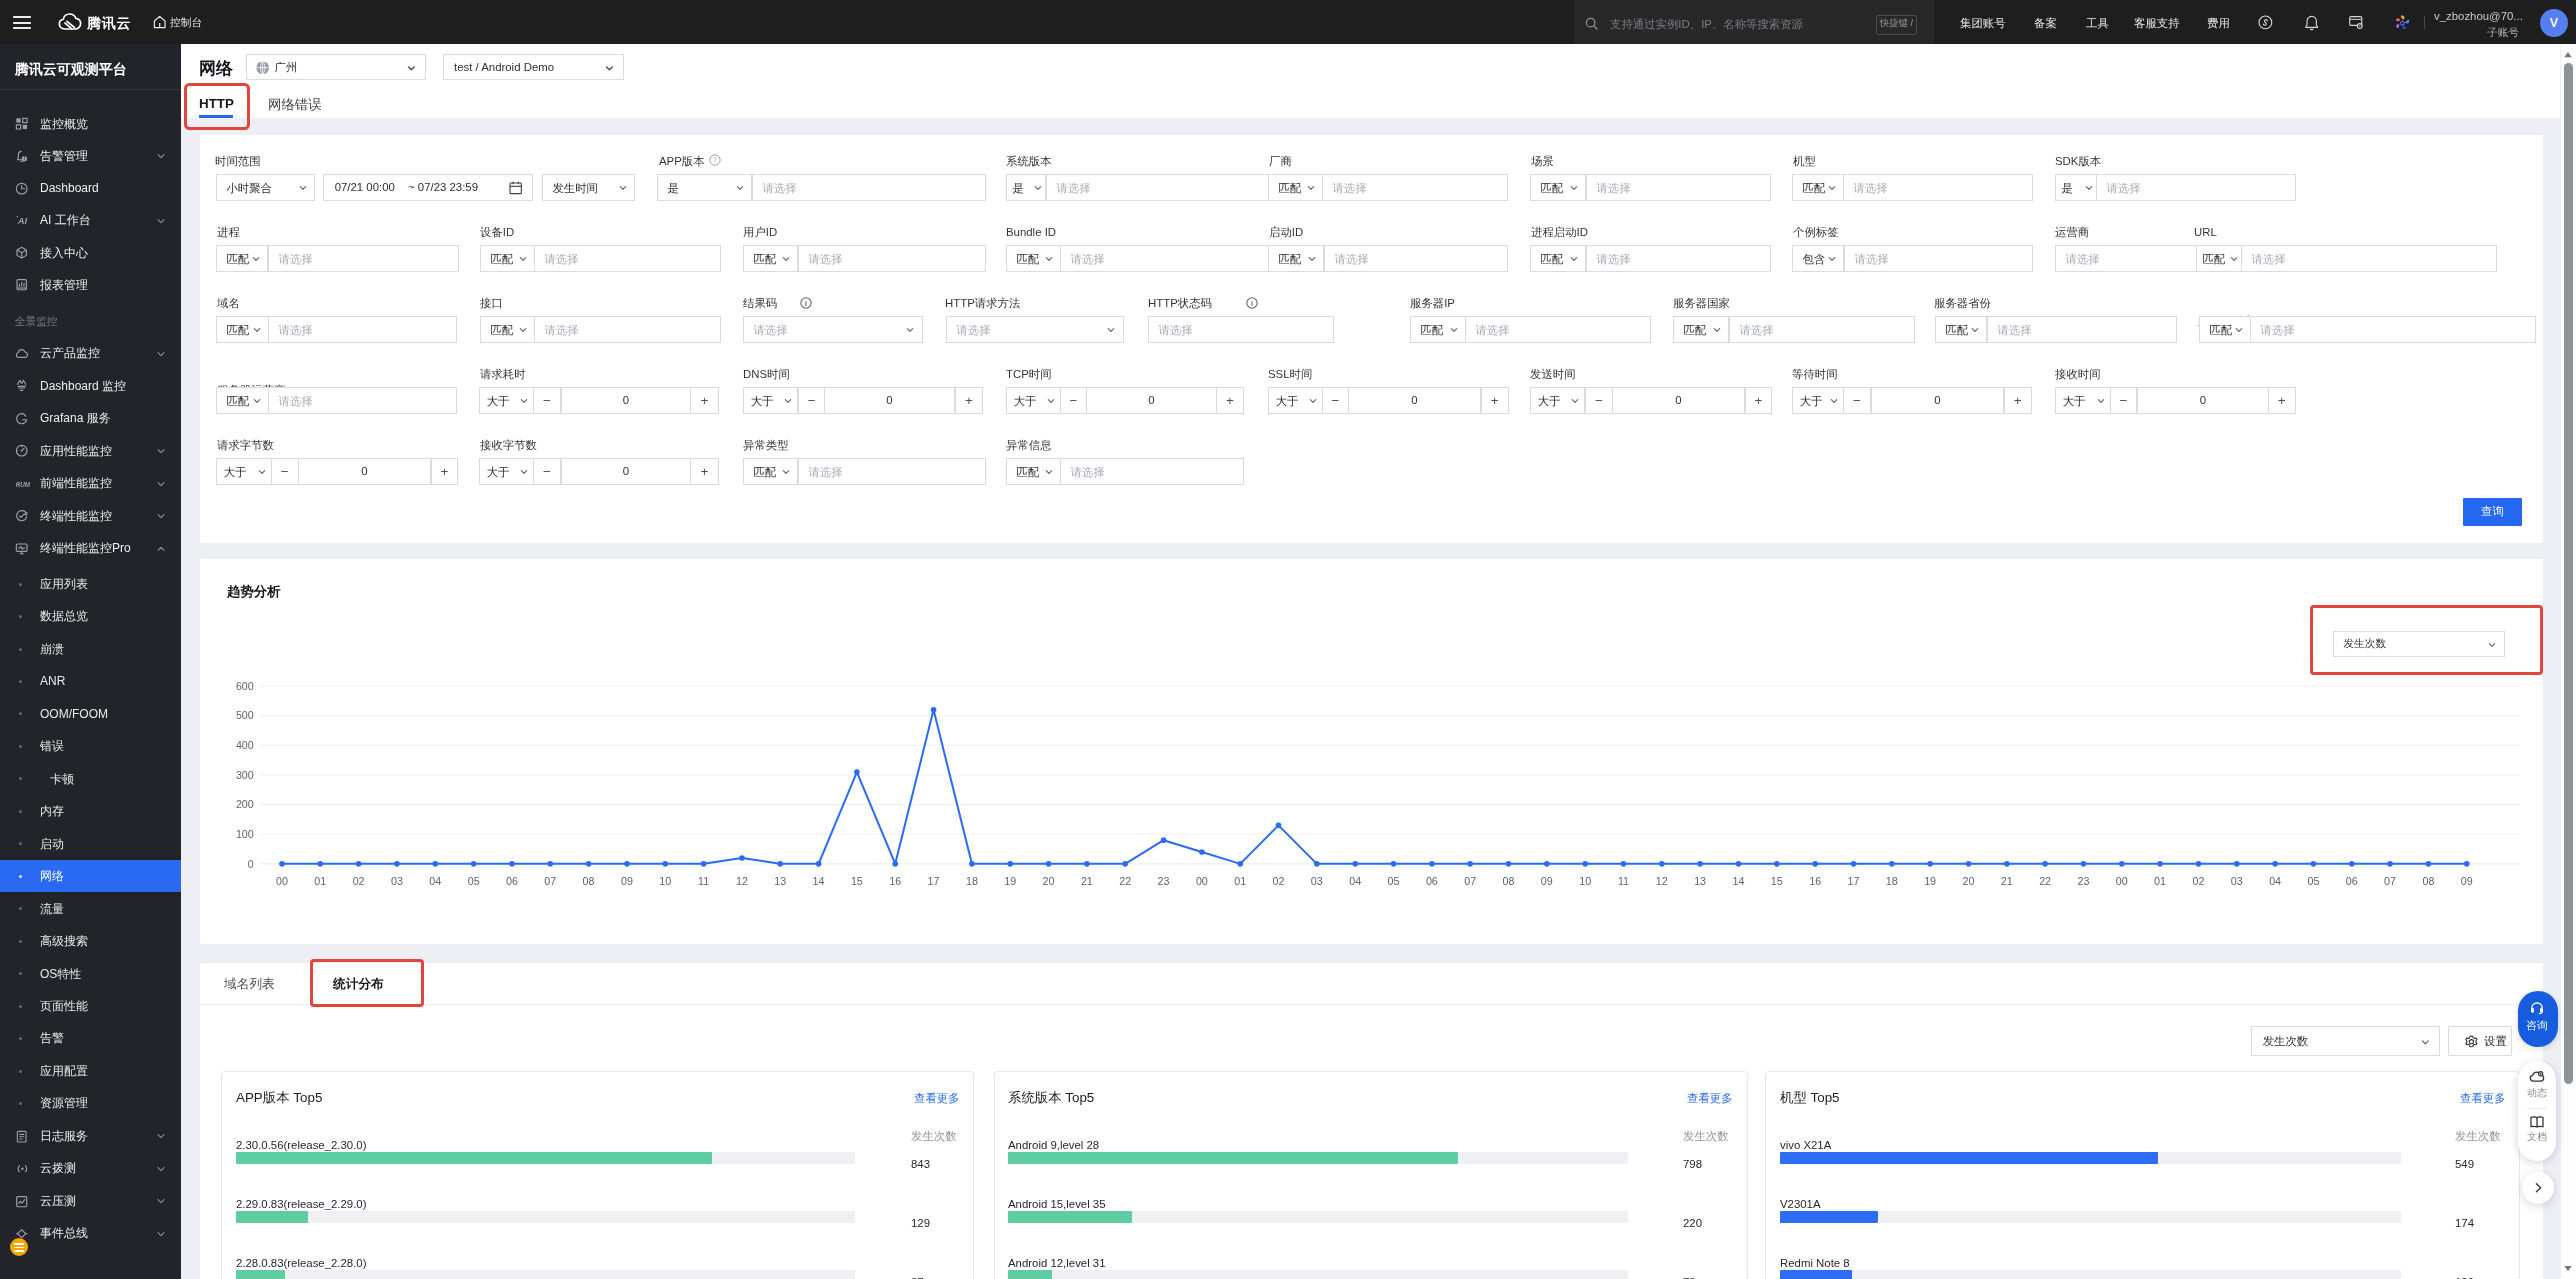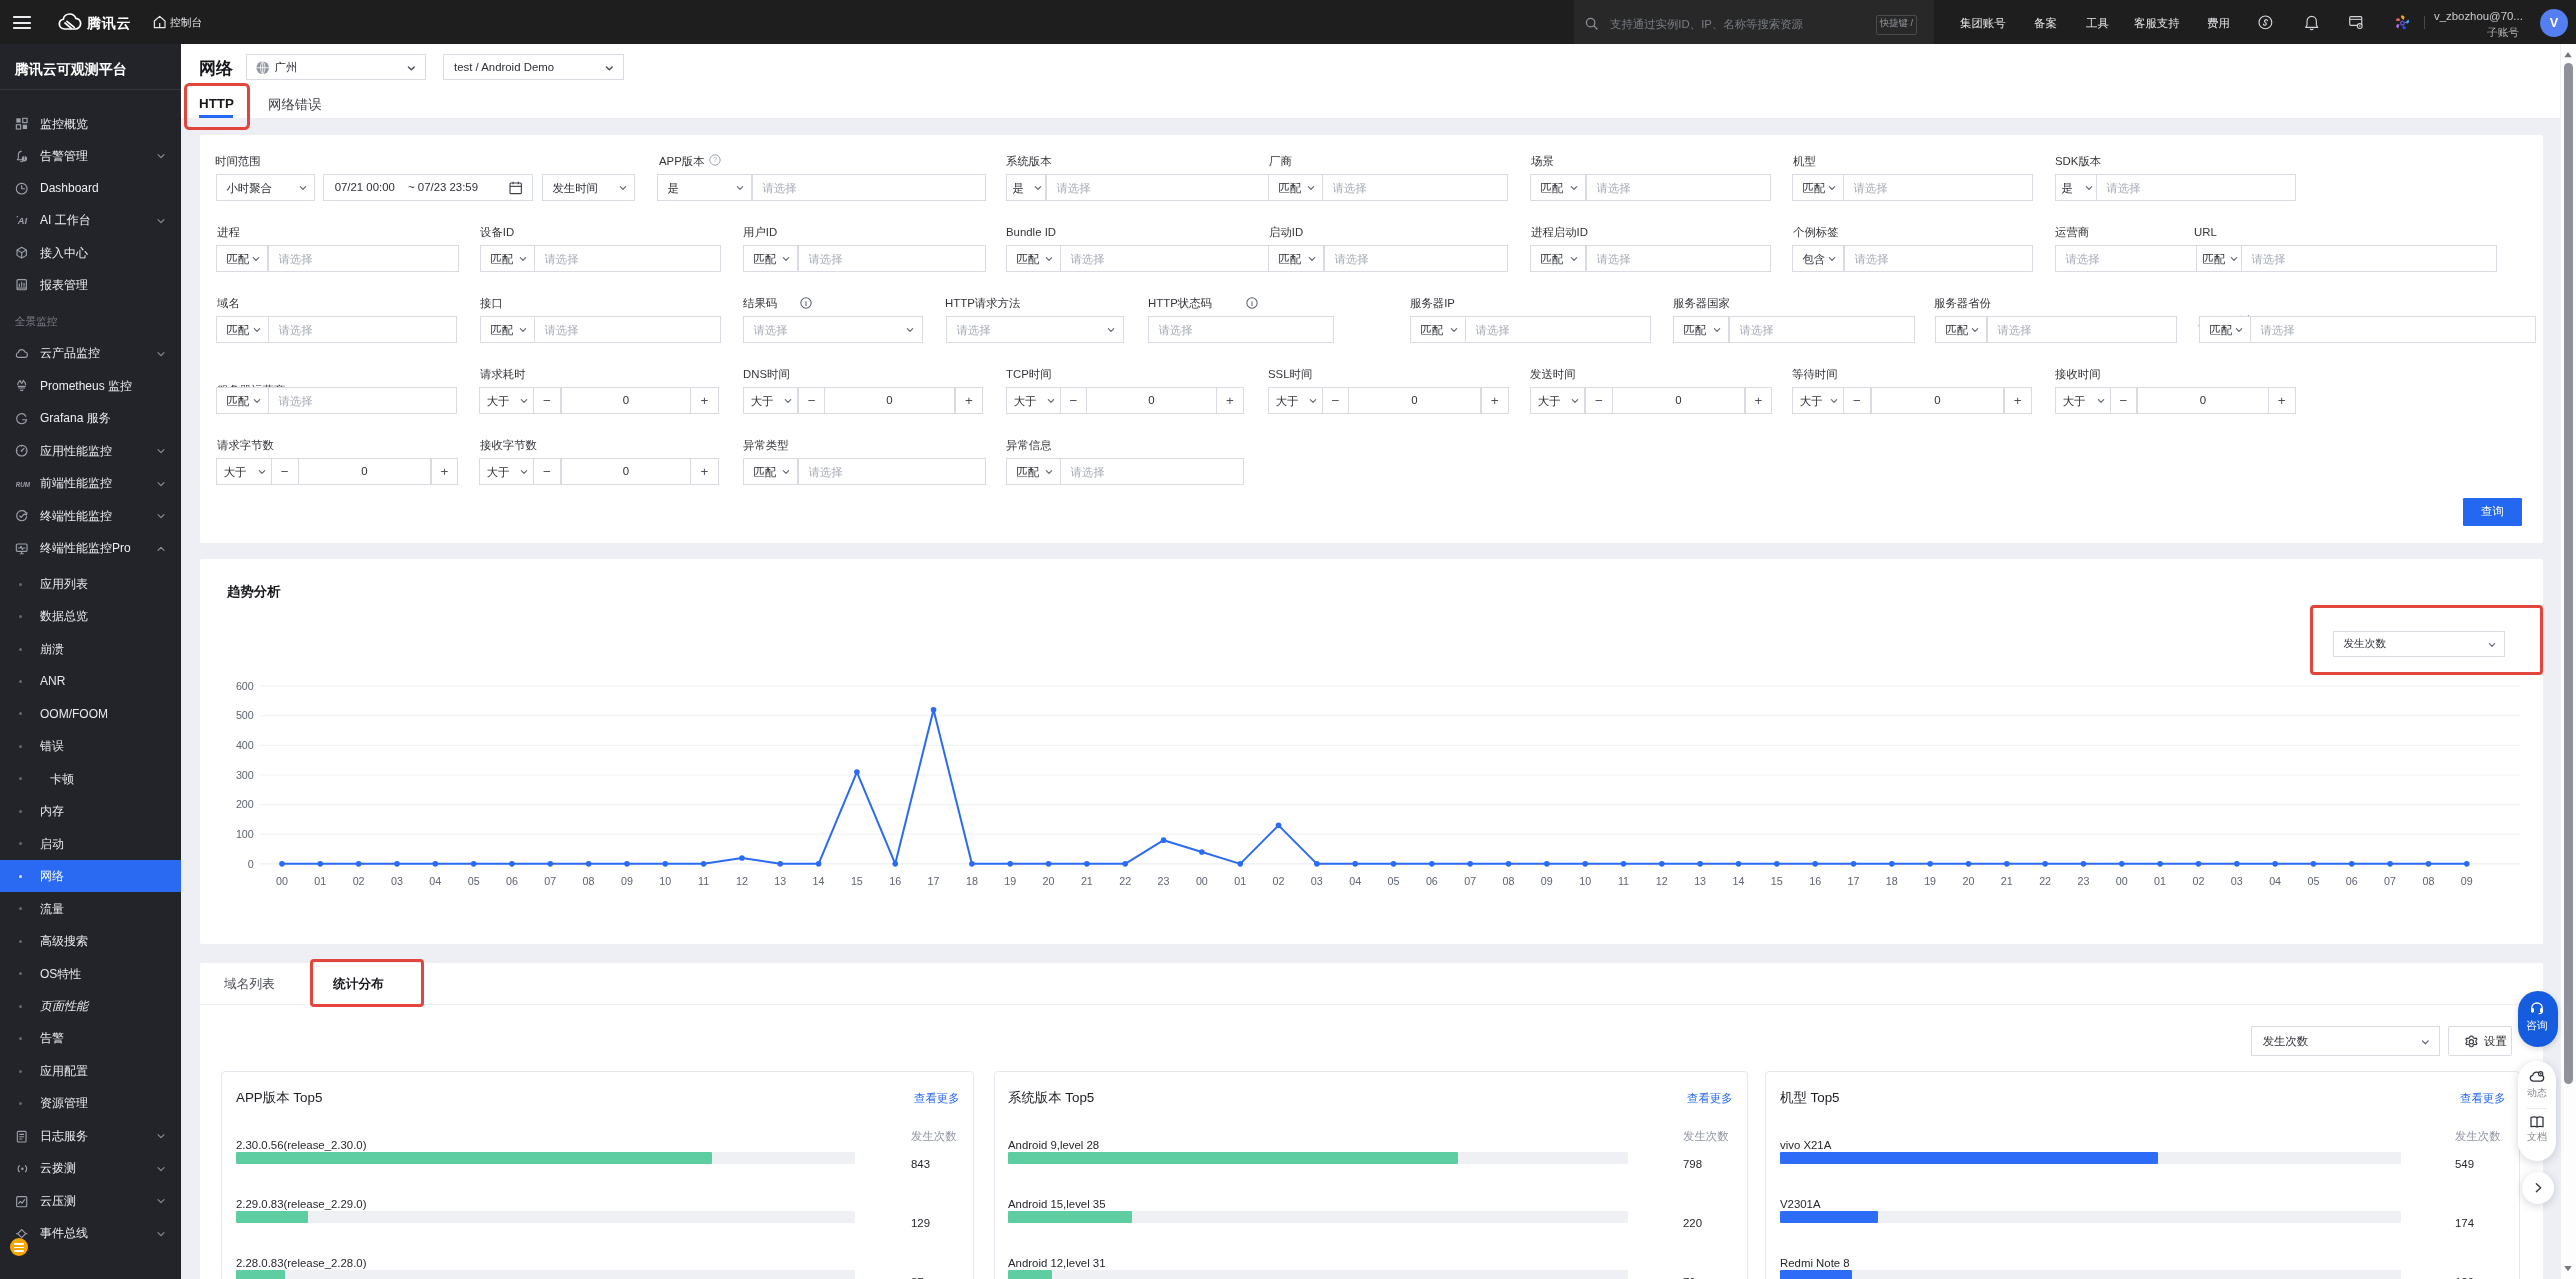--- a/index.html
+++ b/index.html
@@ -110,21 +110,21 @@
           </svg></div>
         <div style="position:absolute;left:40px;top:346px;font-size:12px;line-height:14.8px;color:#edeef1;font-weight:400;white-space:nowrap;">云产品监控</div>
         <svg style="position:absolute;left:156px;top:350px" width="10" height="8" viewBox="0 0 15 12">
           <path d="M3 4 L7.5 8.5 L12 4" fill="none" stroke="#8e919b" stroke-width="1.6" stroke-linecap="round" stroke-linejoin="round"></path>
         </svg>
         <div style="position:absolute;left:14.8px;top:379px;width:16px;height:13.4px;"><svg width="13.4" height="13.4" viewBox="0 0 20 20">
             <path d="M4 9 C4 5 7 4 7.5 2 C9 3.5 8 5.5 10 6.5 C12 5.5 11 3.5 12.5 2 C13 4 16 5 16 9" stroke="#9da0aa" stroke-width="1.7" fill="none" stroke-linejoin="round"></path>
             <path d="M4 11 L16 11 M5 13.5 L15 13.5" stroke="#9da0aa" stroke-width="1.7" fill="none"></path>
             <path d="M7 16 L13 16 L12 18 L8 18 Z" fill="#9da0aa"></path>
           </svg></div>
-        <div style="position:absolute;left:40px;top:379px;font-size:12px;line-height:14.8px;color:#edeef1;font-weight:400;white-space:nowrap;">Prometheus 监控</div>
+        <div style="position:absolute;left:40px;top:379px;font-size:12px;line-height:14.8px;color:#edeef1;font-weight:400;white-space:nowrap;">Dashboard 监控</div>
         <div style="position:absolute;left:14.8px;top:412px;width:16px;height:13.4px;"><svg width="13.4" height="13.4" viewBox="0 0 20 20">
             <path d="M16 6.5 C14.8 4 12.6 2.5 10 2.5 C5.9 2.5 2.5 5.9 2.5 10 C2.5 14.1 5.9 17.5 10 17.5 C13.6 17.5 16.6 15 17.3 11.5 L11.5 11.5" stroke="#9da0aa" stroke-width="1.7" fill="none" stroke-linecap="round"></path>
           </svg></div>
         <div style="position:absolute;left:40px;top:411px;font-size:12px;line-height:14.8px;color:#edeef1;font-weight:400;white-space:nowrap;">Grafana 服务</div>
         <div style="position:absolute;left:14.8px;top:444px;width:16px;height:13.4px;"><svg width="13.4" height="13.4" viewBox="0 0 20 20">
             <circle cx="10" cy="10" r="8" stroke="#9da0aa" stroke-width="1.7" fill="none"></circle>
             <path d="M10 10 L13.5 6.5" stroke="#9da0aa" stroke-width="1.7" fill="none" stroke-linecap="round"></path>
             <circle cx="10" cy="10" r="1.4" fill="#9da0aa"></circle>
             <path d="M10 2.8 L10 4.3 M17.2 10 L15.7 10 M2.8 10 L4.3 10" stroke="#9da0aa" stroke-width="1.3"></path>
           </svg></div>
@@ -178,21 +178,21 @@
         <div style="position:absolute;left:0px;top:860px;width:181px;height:32px;background:#2a6af2;"></div>
         <div style="position:absolute;left:19px;top:875px;width:3.4px;height:3.4px;background:#dfe6fb;border-radius:50%;"></div>
         <div style="position:absolute;left:40px;top:869px;font-size:12px;line-height:14.8px;color:#ffffff;font-weight:400;white-space:nowrap;">网络</div>
         <div style="position:absolute;left:19px;top:907px;width:3.4px;height:3.4px;background:#65686f;border-radius:50%;"></div>
         <div style="position:absolute;left:40px;top:902px;font-size:12px;line-height:14.8px;color:#e9eaed;font-weight:400;white-space:nowrap;">流量</div>
         <div style="position:absolute;left:19px;top:940px;width:3.4px;height:3.4px;background:#65686f;border-radius:50%;"></div>
         <div style="position:absolute;left:40px;top:934px;font-size:12px;line-height:14.8px;color:#e9eaed;font-weight:400;white-space:nowrap;">高级搜索</div>
         <div style="position:absolute;left:19px;top:972px;width:3.4px;height:3.4px;background:#65686f;border-radius:50%;"></div>
         <div style="position:absolute;left:40px;top:967px;font-size:12px;line-height:14.8px;color:#e9eaed;font-weight:400;white-space:nowrap;">OS特性</div>
         <div style="position:absolute;left:19px;top:1005px;width:3.4px;height:3.4px;background:#65686f;border-radius:50%;"></div>
-        <div style="position:absolute;left:40px;top:999px;font-size:12px;line-height:14.8px;color:#e9eaed;font-weight:400;white-space:nowrap;font-style:italic;">页面性能</div>
+        <div style="position:absolute;left:40px;top:999px;font-size:12px;line-height:14.8px;color:#e9eaed;font-weight:400;white-space:nowrap;">页面性能</div>
         <div style="position:absolute;left:19px;top:1037px;width:3.4px;height:3.4px;background:#65686f;border-radius:50%;"></div>
         <div style="position:absolute;left:40px;top:1031px;font-size:12px;line-height:14.8px;color:#e9eaed;font-weight:400;white-space:nowrap;">告警</div>
         <div style="position:absolute;left:19px;top:1070px;width:3.4px;height:3.4px;background:#65686f;border-radius:50%;"></div>
         <div style="position:absolute;left:40px;top:1064px;font-size:12px;line-height:14.8px;color:#e9eaed;font-weight:400;white-space:nowrap;">应用配置</div>
         <div style="position:absolute;left:19px;top:1102px;width:3.4px;height:3.4px;background:#65686f;border-radius:50%;"></div>
         <div style="position:absolute;left:40px;top:1096px;font-size:12px;line-height:14.8px;color:#e9eaed;font-weight:400;white-space:nowrap;">资源管理</div>
         <div style="position:absolute;left:14.8px;top:1130px;width:16px;height:13.4px;"><svg width="13.4" height="13.4" viewBox="0 0 20 20">
             <rect x="3.5" y="2" width="13" height="16" rx="1.5" stroke="#9da0aa" stroke-width="1.7" fill="none"></rect>
             <path d="M7 6.5 L13 6.5 M7 10 L13 10 M7 13.5 L10.5 13.5" stroke="#9da0aa" stroke-width="1.7" fill="none" stroke-linecap="round"></path>
           </svg></div>

